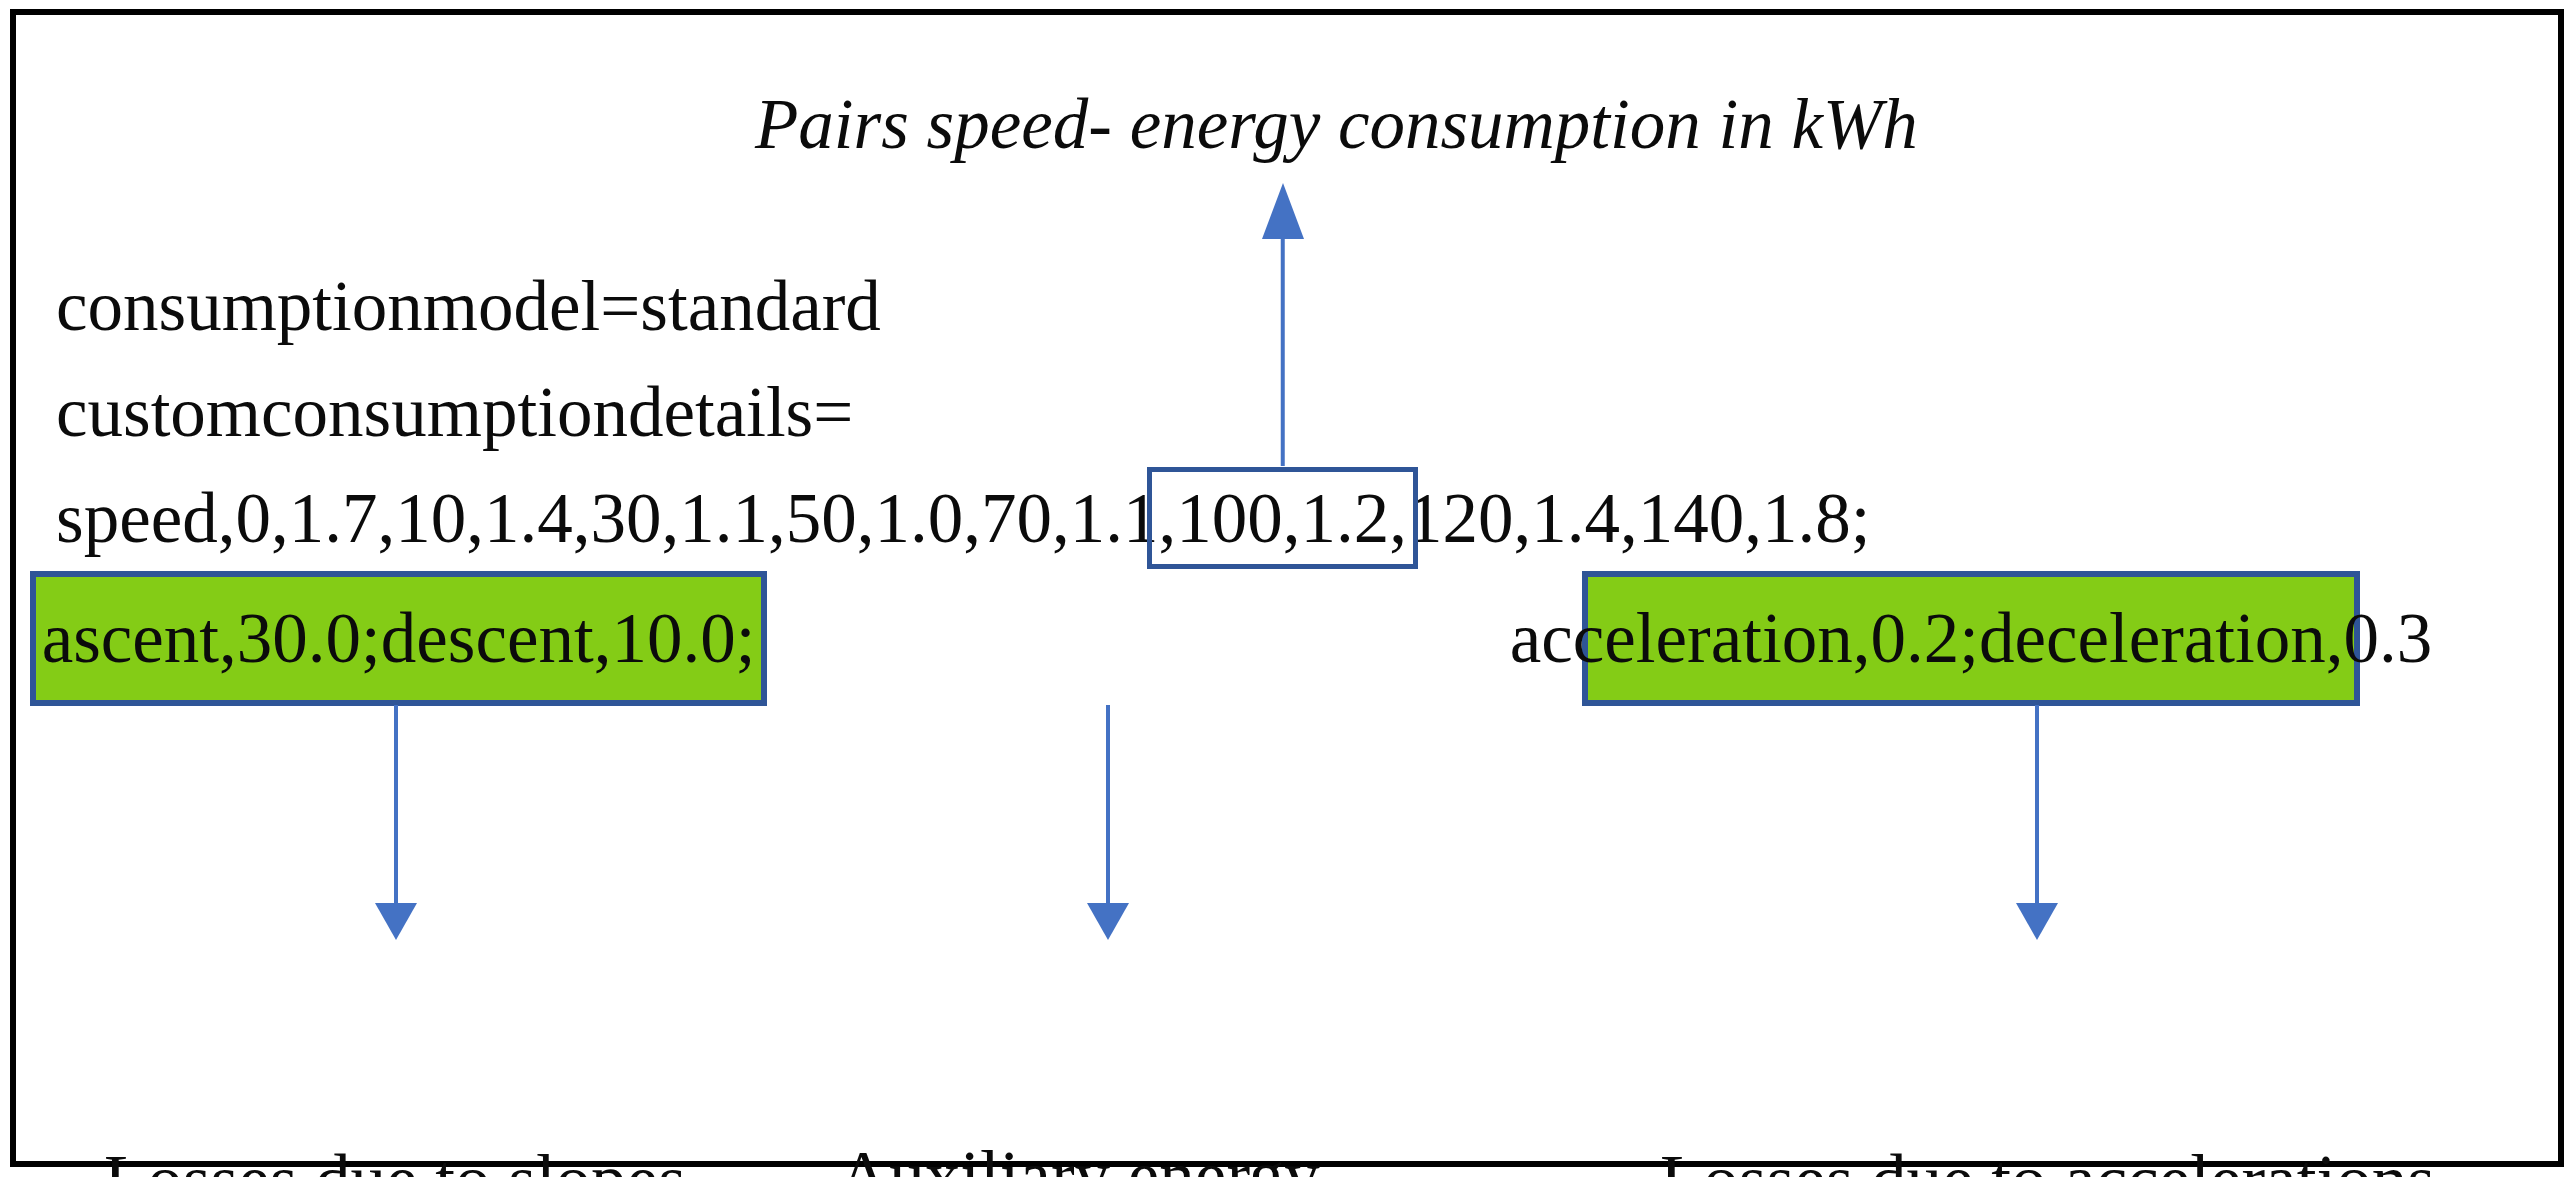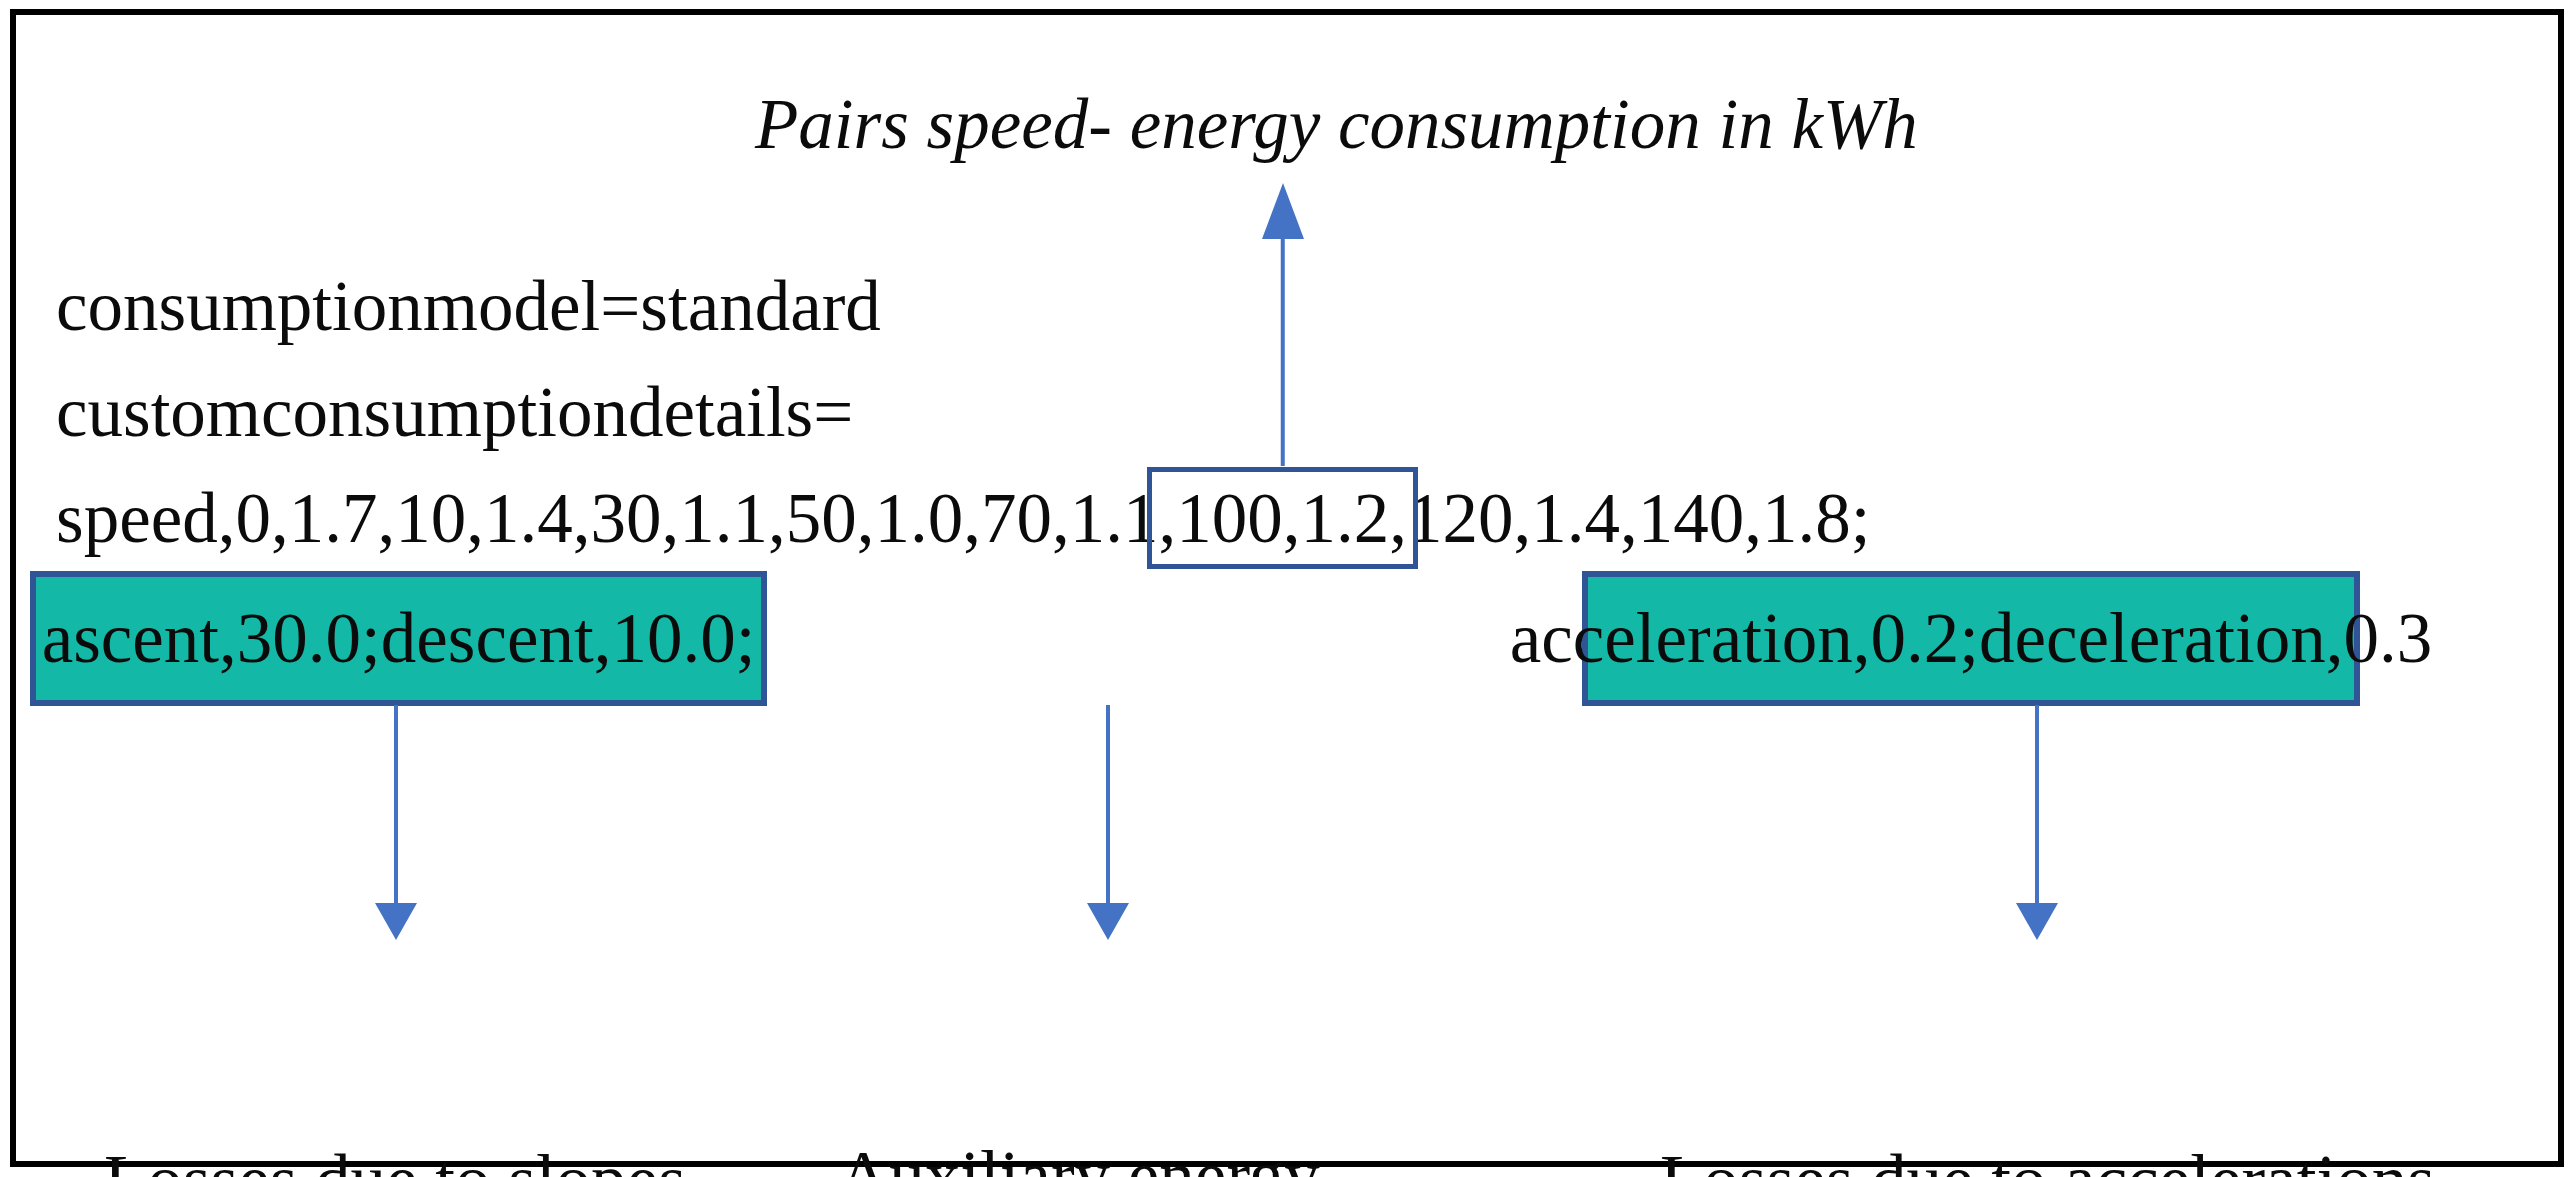--- a/index.html
+++ b/index.html
@@ -63,21 +63,21 @@
     border-bottom: 56px solid #4472C4;
   }
 
   
   .pbox {
     position: absolute;
     top: 571px;
     height: 135px;
     box-sizing: border-box;
     border: 6.7px solid #2F5597;
-    background: #14b8a6;
+    background: #84cc16;
     display: flex;
     align-items: center;
     justify-content: center;
     font-size: 71px;
     white-space: nowrap;
   }
   .pbox-a { left: 30px;   width: 737px;  }
   .pbox-b { left: 786px; width: 779px; }
   .pbox-c { left: 1582px; width: 778px; }
 

